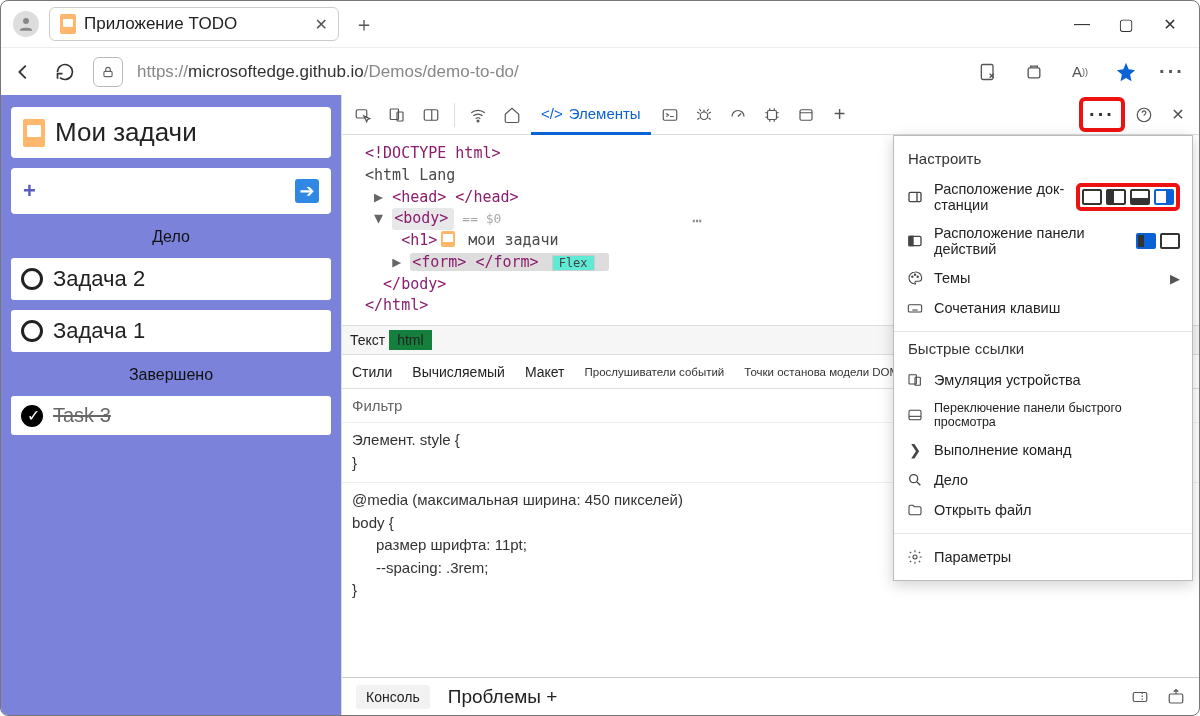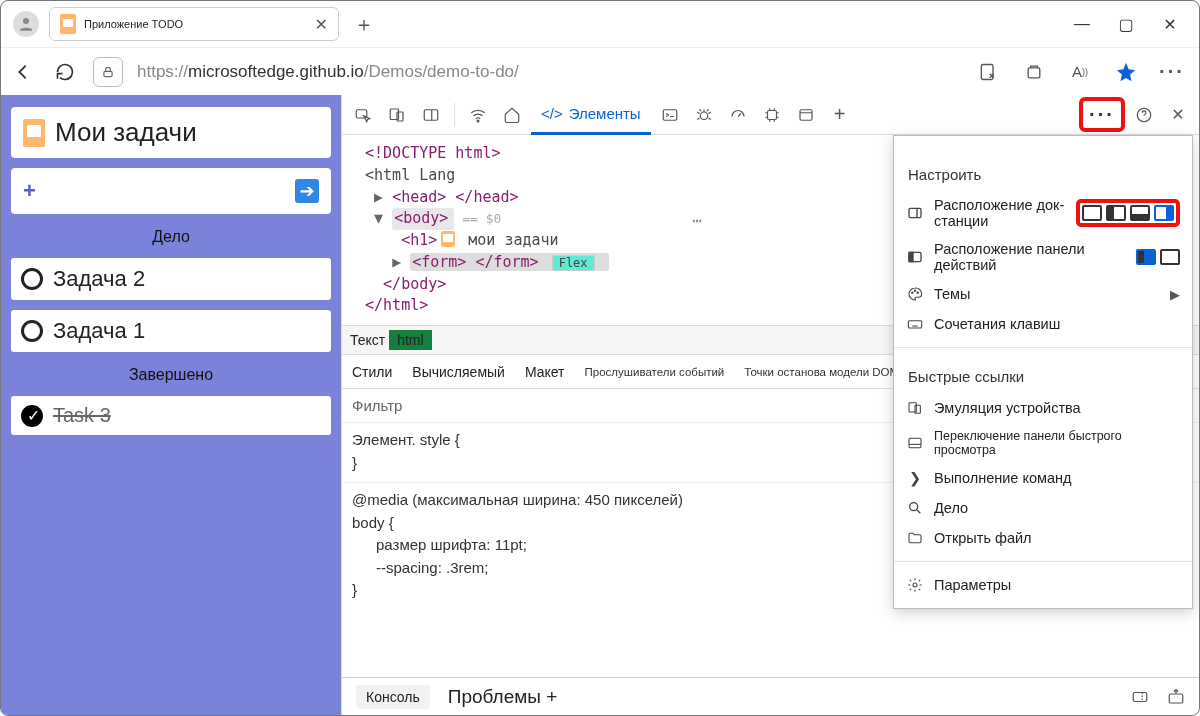--- a/index.html
+++ b/index.html
@@ -6,21 +6,21 @@
   html, body { margin:0; padding:0; font-family: "Segoe UI", Arial, sans-serif; font-size:14px; color:#222; }
   body { width:1200px; height:716px; border:1px solid #777; border-radius:8px; overflow:hidden; background:#fff; }
 
   
   .titlebar { height:46px; display:flex; align-items:center; padding:0 6px; }
   .avatar { width:26px; height:26px; border-radius:50%; background:#ddd; margin:0 10px 0 6px; display:flex; align-items:center; justify-content:center; }
   .avatar svg { width:18px; height:18px; fill:#888; }
   .tab { height:34px; background:#fff; border:1px solid #ccc; border-radius:6px; display:flex; align-items:center; padding:0 10px; gap:8px; min-width:290px; }
   .tab .tab-icon { width:16px; height:20px; background:#ffb86b; border-radius:2px; position:relative; }
   .tab .tab-icon::after { content:""; position:absolute; left:3px; right:3px; top:5px; height:8px; background:#fff; border-radius:1px; }
-  .tab .tab-title { font-size:11px; }
+  .tab .tab-title { font-size:17px; }
   .tab .x { margin-left:auto; font-size:16px; color:#555; cursor:pointer; }
   .newtab { width:34px; height:34px; display:flex; align-items:center; justify-content:center; font-size:20px; color:#555; margin-left:8px; cursor:pointer; }
   .winbtns { margin-left:auto; display:flex; gap:26px; padding-right:14px; }
   .winbtns span { font-size:16px; color:#333; cursor:pointer; width:18px; text-align:center; }
 
   
   .urlbar { height:48px; border-top:1px solid #eee; display:flex; align-items:center; padding:0 8px; gap:14px; }
   .ub-btn { width:28px; height:28px; display:flex; align-items:center; justify-content:center; color:#444; cursor:pointer; }
   .lock { width:30px; height:30px; border:1px solid #bbb; border-radius:6px; display:flex; align-items:center; justify-content:center; color:#666; }
   .url { font-size:17px; color:#888; }
@@ -80,21 +80,21 @@
   .styles { padding:6px 10px; font-size:15px; color:#333; font-family:"Segoe UI",Arial,sans-serif; line-height:1.5; }
   .styles .ind { padding-left:24px; }
   .css-link { position:absolute; right:14px; color:#1b6fc2; text-decoration:underline; font-family:Consolas,monospace; font-size:15px; }
 
   .drawer { height:38px; border-top:1px solid #ccc; display:flex; align-items:center; gap:18px; padding:0 14px; font-size:16px; }
   .drawer .cons { background:#f2f2f2; padding:4px 10px; border-radius:3px; font-size:14px; }
   .drawer-ic { margin-left:auto; display:flex; gap:18px; color:#555; }
 
   
   .popup { position:absolute; top:40px; right:6px; width:300px; background:#fff; border:1px solid #bbb; box-shadow:0 4px 14px rgba(0,0,0,.18); padding:10px 0 8px; z-index:10; }
-  .popup h4 { margin:20px 14px 8px; font-size:15px; font-weight:400; color:#333; }
+  .popup h4 { margin:4px 14px 8px; font-size:15px; font-weight:400; color:#333; }
   .popup .row { display:flex; align-items:center; padding:6px 12px; gap:10px; font-size:14.5px; cursor:pointer; }
   .popup .row .ic { width:18px; height:18px; display:flex; align-items:center; justify-content:center; color:#444; flex-shrink:0; }
   .popup .row .chev { margin-left:auto; color:#555; font-size:13px; }
   .popup .dockicons { margin-left:auto; display:flex; gap:4px; }
   .dockbtn { width:20px; height:16px; border:2px solid #333; border-radius:2px; position:relative; background:#fff; }
   .dockbtn.left::before  { content:""; position:absolute; left:0; top:0; bottom:0; width:6px; background:#333; }
   .dockbtn.bottom::before{ content:""; position:absolute; left:0; right:0; bottom:0; height:5px; background:#333; }
   .dockbtn.right::before { content:""; position:absolute; right:0; top:0; bottom:0; width:6px; background:#333; }
   .dockbtn.active { border-color:#0b62d6; }
   .dockbtn.active::before { background:#0b62d6; }

